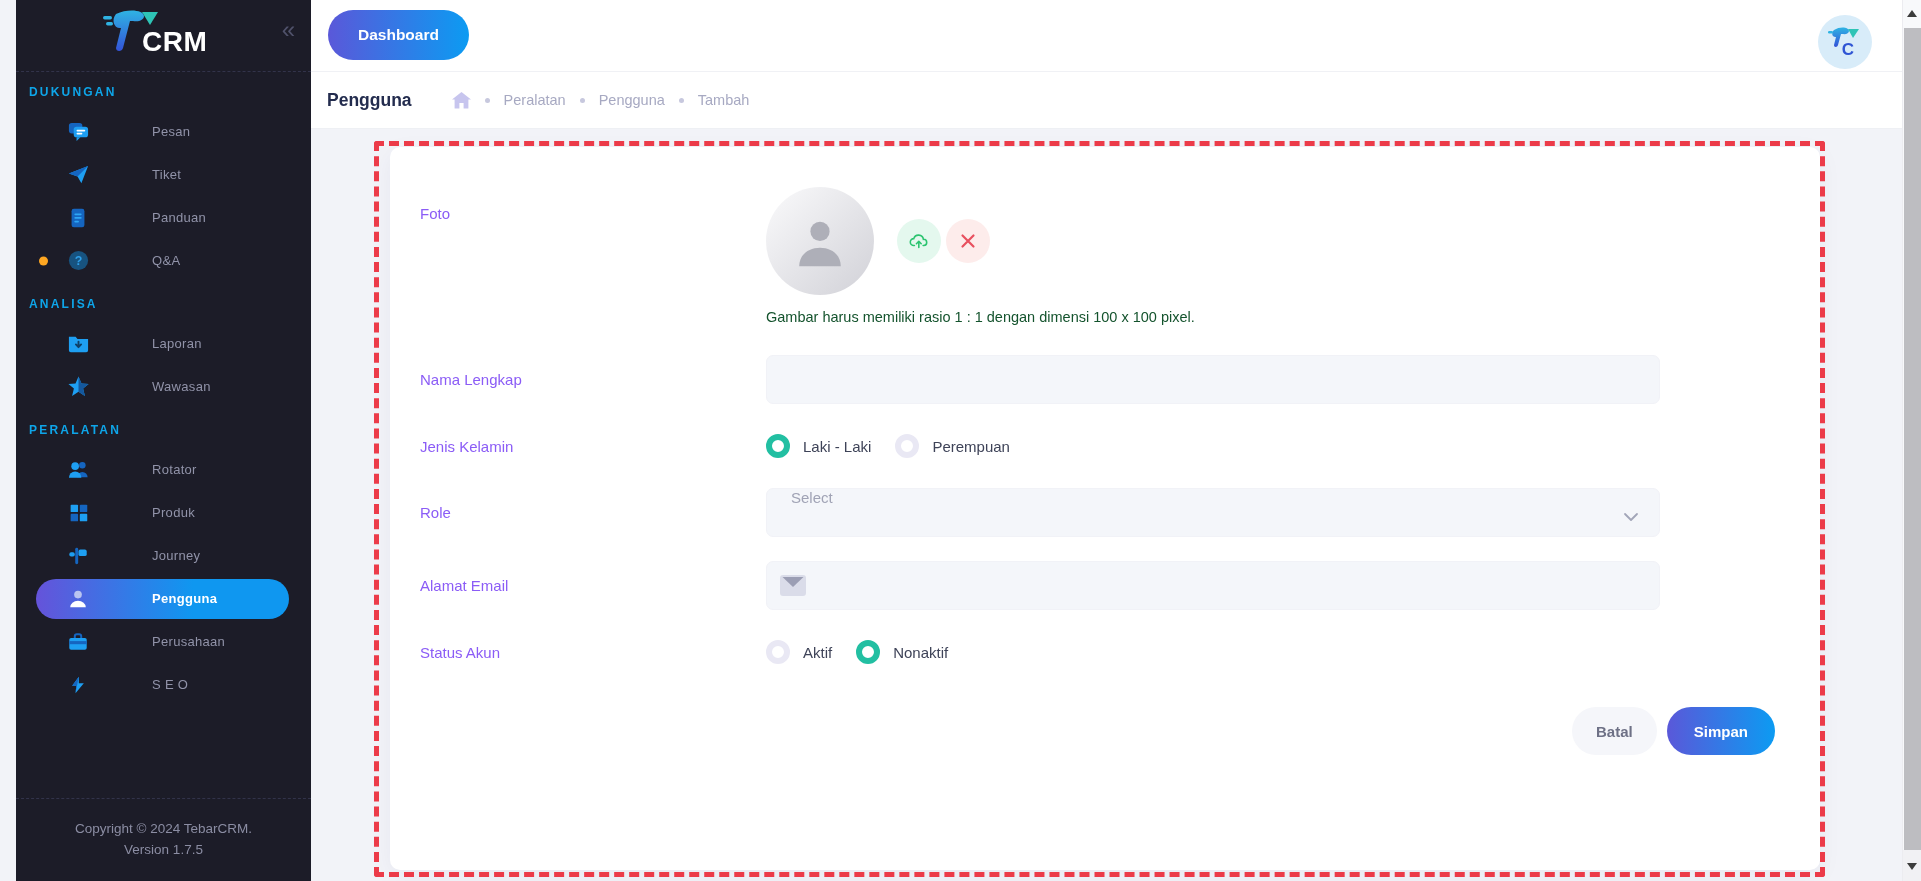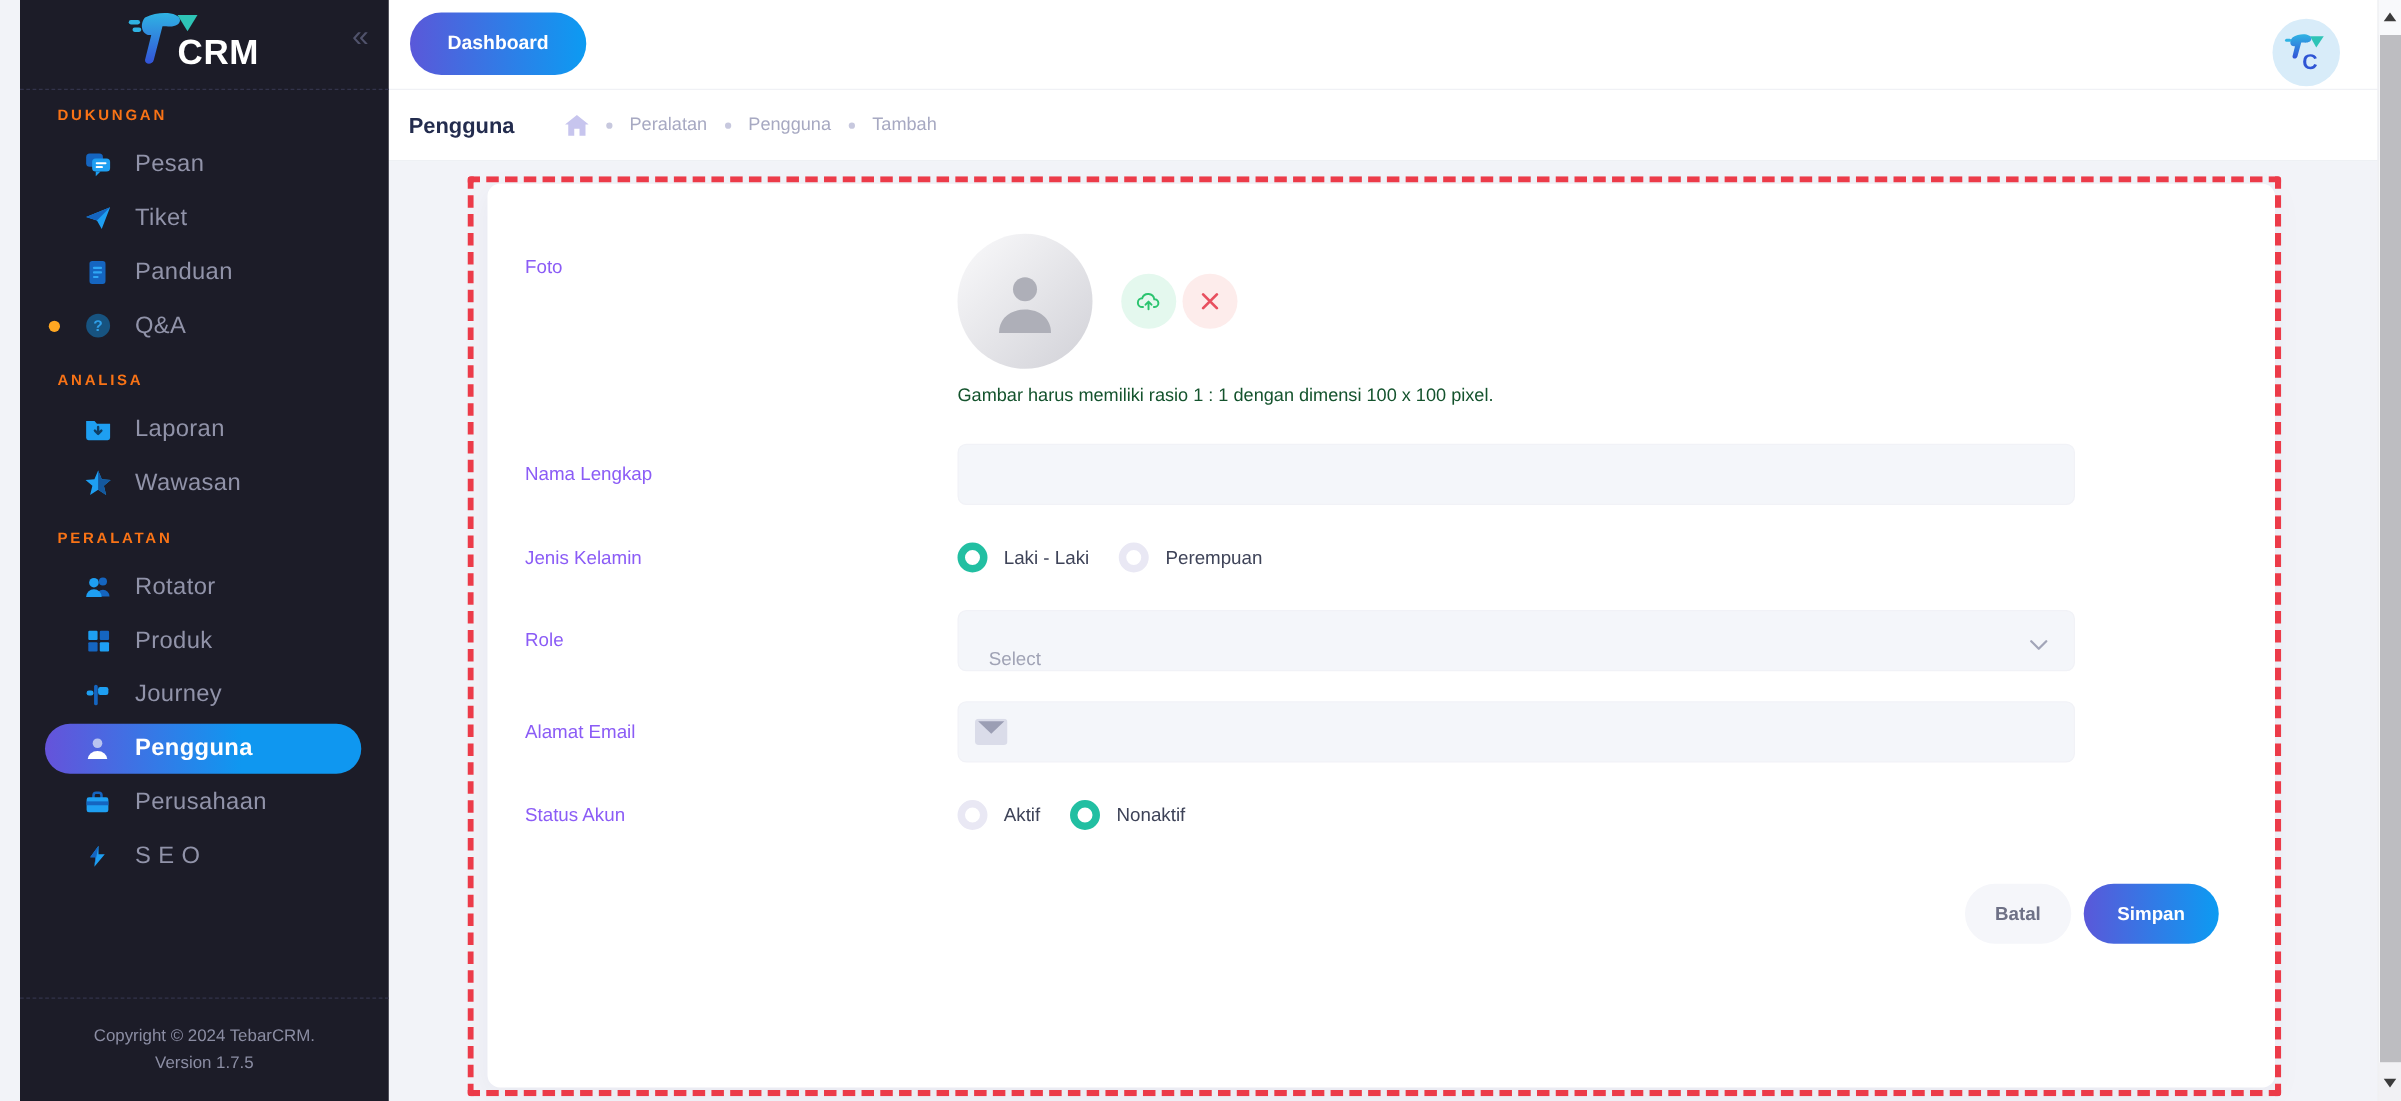--- a/index.html
+++ b/index.html
@@ -7,25 +7,25 @@
   body { font-family:"Liberation Sans", sans-serif; background:#f2f3f8; }
   .app { position:relative; width:1921px; height:881px; }
 
   
   .sidebar { position:absolute; left:16px; top:0; width:295px; height:881px; background:#1c1c28; z-index:5; }
   .logo-area { position:relative; height:72px; border-bottom:1px dashed #32334a; }
   .logo-svg { position:absolute; left:86px; top:8px; }
   .logo-text { position:absolute; left:126px; top:26px; font-size:28px; font-weight:800; color:#ffffff; letter-spacing:.5px; }
   .collapse { position:absolute; right:16px; top:16px; font-size:24px; color:#50526b; cursor:pointer; }
 
-  .section-title { margin:12px 0 8px; padding-left:30px; height:20px; line-height:20px; font-size:12px; font-weight:700; letter-spacing:2.2px; color:#f97316; }
+  .section-title { margin:12px 0 8px; padding-left:13px; height:20px; line-height:20px; font-size:12px; font-weight:700; letter-spacing:2.2px; color:#0ea5e9; }
   .section-title.first { margin-top:10px; }
   .s-item { position:relative; height:43px; display:flex; align-items:center; padding-left:50px; cursor:pointer; }
   .s-icon { width:24px; height:24px; margin-right:18px; display:flex; align-items:center; justify-content:center; position:relative; z-index:1; }
-  .s-label { font-size:19px; color:#9193a9; font-weight:500; letter-spacing:.3px; position:relative; z-index:1; }
+  .s-label { font-size:13px; color:#9193a9; font-weight:500; letter-spacing:.3px; position:relative; z-index:1;margin-left:44px; }
   .s-item.active::before { content:""; position:absolute; left:20px; right:22px; top:2px; height:40px; border-radius:20px;
       background:linear-gradient(90deg,#6553da 0%, #0f97f0 62%); }
   .s-item.active .s-label { color:#ffffff; font-weight:700; }
   .noti-dot { position:absolute; left:23px; top:50%; transform:translateY(-50%); width:9px; height:9px; border-radius:50%; background:#ffa722; }
 
   .sidebar-footer { position:absolute; left:0; right:0; bottom:0; height:83px; border-top:1px dashed #32334a; padding-top:20px; text-align:center; color:#8b8da3; font-size:13.5px; line-height:1.55; }
 
   
   .main { position:absolute; left:295px; top:0; width:1626px; height:881px; }
   .topbar { position:relative; height:72px; background:#ffffff; border-bottom:1px solid #f0f1f5; }
@@ -65,21 +65,21 @@
   .tinput { width:100%; height:49px; background:#f4f6fa; border:1px solid #f1f2f7; border-radius:7px; padding:0 18px; font-family:inherit; font-size:15px; color:#3c4257; }
 
   .row-inline { margin-top:24px; align-items:center; min-height:36px; }
   .radio-group { display:flex; align-items:center; }
   .radio { width:24px; height:24px; border-radius:50%; background:#fff; cursor:pointer; flex:0 0 auto; }
   .radio.sel { border:6.5px solid #22bfa2; }
   .radio.unsel { border:6.5px solid #e9e8f4; }
   .radio-label { margin-left:13px; font-size:15px; font-weight:500; color:#3e4358; }
   .opt2 { margin-left:24px; }
 
-  .select-box { position:relative; width:100%; height:49px; background:#f4f6fa; border:1px solid #f1f2f7; border-radius:7px; display:flex; align-items:flex-end; padding:0 20px 0 24px; cursor:pointer; }
+  .select-box { position:relative; width:100%; height:49px; background:#f4f6fa; border:1px solid #f1f2f7; border-radius:7px; display:flex; align-items:flex-start; padding:0 20px 0 24px; cursor:pointer; }
   .select-value { font-size:15px; color:#a0a3b5; }
   .select-chevron { position:absolute; right:20px; top:19px; }
 
   .email-wrap { position:relative; width:100%; }
   .email-wrap .tinput { padding-left:52px; }
   .email-icon { position:absolute; left:14px; top:14px; }
 
   .row-buttons { margin-top:37px; display:flex; justify-content:flex-end; padding-right:15px; }
   .btn-cancel { height:48px; min-width:85px; padding:0 23px; border:none; border-radius:24px; background:#f5f6fa; color:#6e7186; font-size:15px; font-weight:700; font-family:inherit; cursor:pointer; }
   .btn-save { height:48px; min-width:103px; padding:0 27px; margin-left:10px; border:none; border-radius:24px; background:linear-gradient(90deg,#5a58d9,#0c9bf2); color:#fff; font-size:15px; font-weight:700; font-family:inherit; cursor:pointer; }

